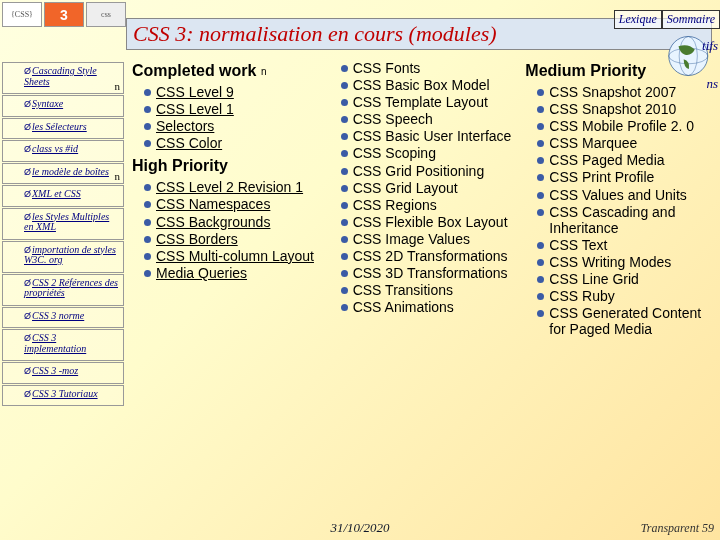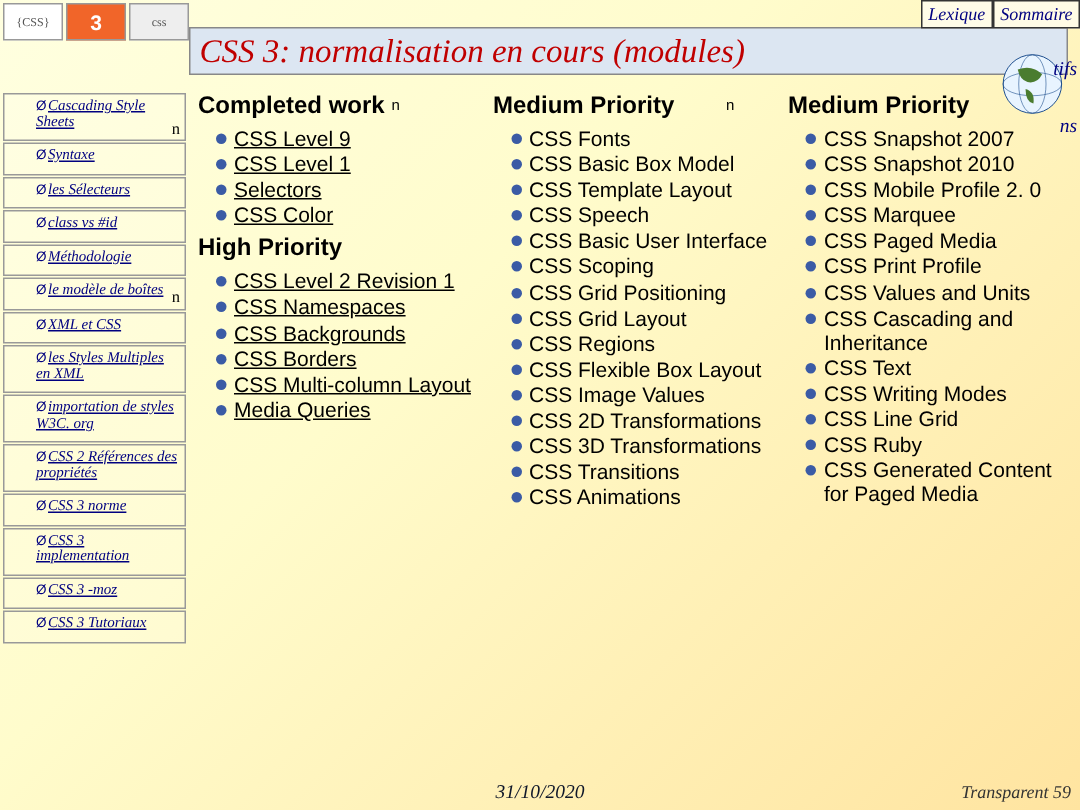--- a/index.html
+++ b/index.html
@@ -7,21 +7,21 @@
     margin: 0;
     width: 720px;
     height: 540px;
     font-family: "Times New Roman", serif;
     background: linear-gradient(135deg, #ffffe0 0%, #fffccc 40%, #ffe4a0 100%);
     position: relative;
     overflow: hidden;
   }
   .topbar {
     position: absolute;
-    top: 0; right: 0;
+    top: 10px; right: 0;
     display: flex;
     z-index: 10;
   }
   .topbar a {
     border: 1px solid #333;
     padding: 1px 4px;
     font-size: 12px;
     font-style: italic;
     color: #000080;
     background: rgba(255,255,255,0.6);
@@ -182,21 +182,20 @@
   </svg>
 </div>
 <div class="side-label" style="top:38px">tifs</div>
 <div class="side-label" style="top:76px">ns</div>
 
 <div class="sidebar" id="sidebar">
     <div class="nav-item"><span class="chev">Ø</span><a href="#">Cascading Style Sheets</a><span class="n-mark">n</span></div>
     <div class="nav-item"><span class="chev">Ø</span><a href="#">Syntaxe</a></div>
     <div class="nav-item"><span class="chev">Ø</span><a href="#">les Sélecteurs</a></div>
     <div class="nav-item"><span class="chev">Ø</span><a href="#">class vs #id</a></div>
-    <div class="nav-item"><span class="chev">Ø</span><a href="#">Méthodologie</a></div>
     <div class="nav-item"><span class="chev">Ø</span><a href="#">le modèle de boîtes</a><span class="n-mark">n</span></div>
     <div class="nav-item"><span class="chev">Ø</span><a href="#">XML et CSS</a></div>
     <div class="nav-item"><span class="chev">Ø</span><a href="#">les Styles Multiples en XML</a></div>
     <div class="nav-item"><span class="chev">Ø</span><a href="#">importation de styles W3C. org</a></div>
     <div class="nav-item"><span class="chev">Ø</span><a href="#">CSS 2  Références des propriétés</a></div>
     <div class="nav-item"><span class="chev">Ø</span><a href="#">CSS 3 norme</a></div>
     <div class="nav-item"><span class="chev">Ø</span><a href="#">CSS 3 implementation</a></div>
     <div class="nav-item"><span class="chev">Ø</span><a href="#">CSS 3 -moz</a></div>
     <div class="nav-item"><span class="chev">Ø</span><a href="#">CSS 3 Tutoriaux</a></div>
   </div>
@@ -214,21 +213,20 @@
     <ul id="list-high">
         <li>CSS Level 2 Revision 1</li>
         <li>CSS Namespaces</li>
         <li>CSS Backgrounds</li>
         <li>CSS Borders</li>
         <li>CSS Multi-column Layout</li>
         <li>Media Queries</li>
       </ul>
   </div>
   <div class="col">
-    <h3><span>Medium Priority</span> <span class="n-small" style="margin-left:30px">n</span></h3>
     <ul id="list-med1">
         <li>CSS Fonts</li>
         <li>CSS Basic Box Model</li>
         <li>CSS Template Layout</li>
         <li>CSS Speech</li>
         <li>CSS Basic User Interface</li>
         <li>CSS Scoping</li>
         <li>CSS Grid Positioning</li>
         <li>CSS Grid Layout</li>
         <li>CSS Regions</li>

